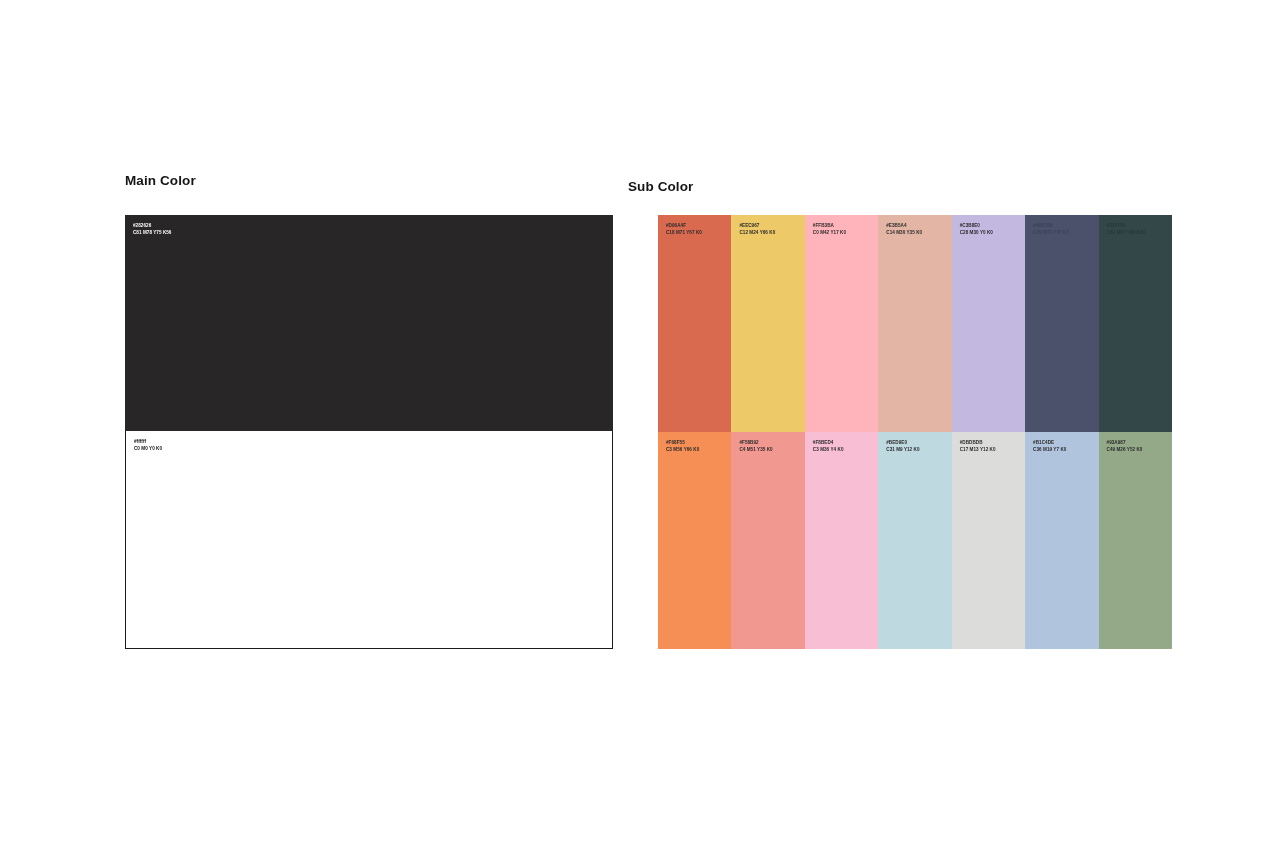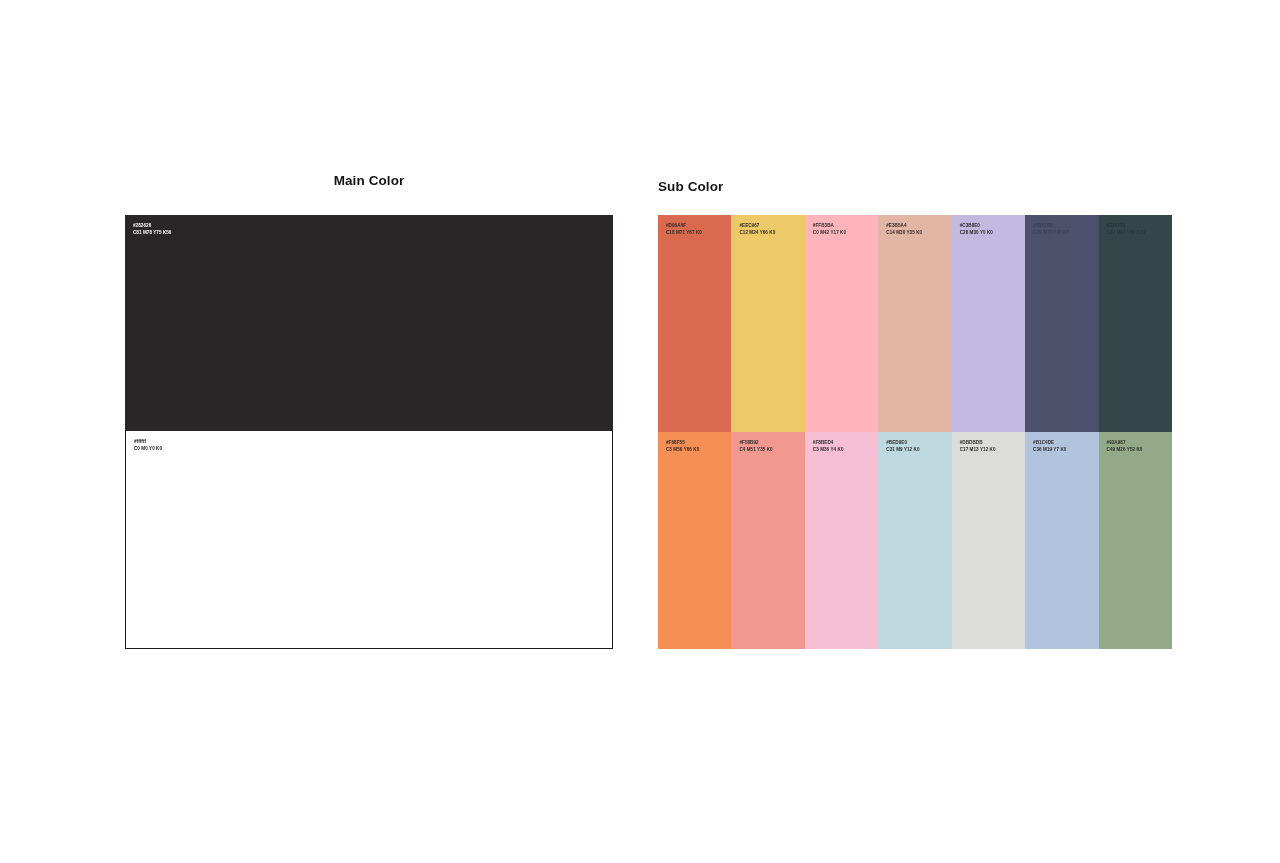--- a/index.html
+++ b/index.html
@@ -25,21 +25,21 @@
     line-height: 1;
   }
 
   
   #main-color-section {
     position: absolute;
     left: 125px;
     top: 174px;
     width: 488px;
   }
-  #main-color-title { margin-bottom: 0; text-align: center; }
+  #main-color-title { margin-bottom: 0; }
 
   .main-stack {
     position: absolute;
     left: 125px;
     top: 215px;
     width: 488px;
     height: 434px;
   }
   .main-swatch {
     position: relative;
@@ -76,21 +76,21 @@
   }
   .swatch-label .hex { display: block; }
   .swatch-label .cmyk { display: block; }
 
   .label-on-dark { color: #ffffff; }
   .label-on-light { color: #111111; }
 
   
   #sub-color-section {
     position: absolute;
-    left: 658px;
+    left: 628px;
     top: 180px;
     width: 515px;
   }
 
   .sub-grid {
     position: absolute;
     left: 658px;
     top: 215px;
     width: 514px;
     height: 434px;

